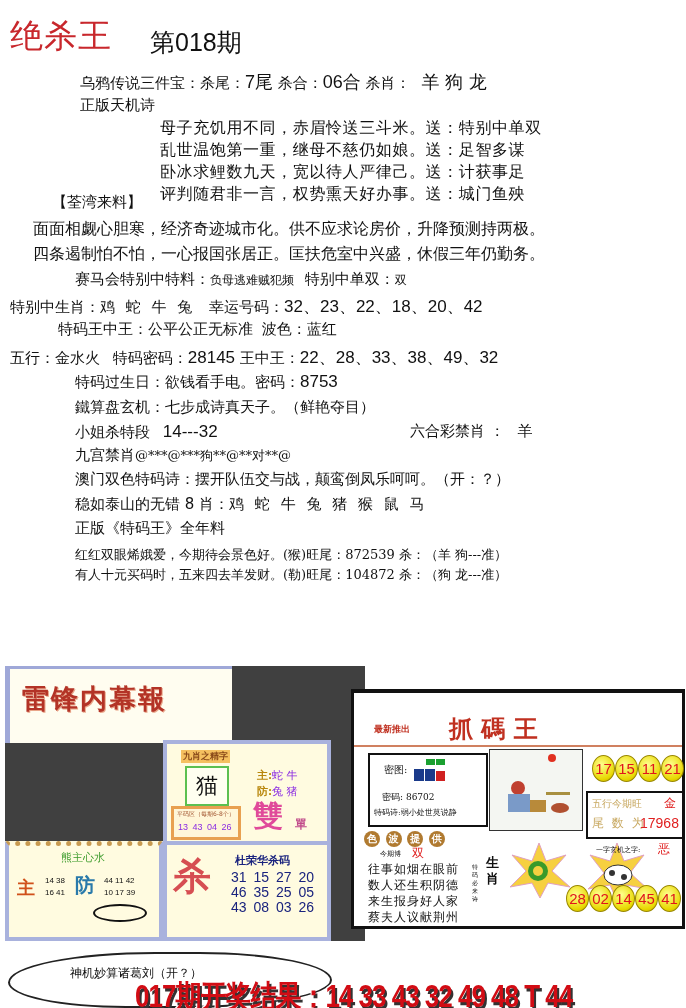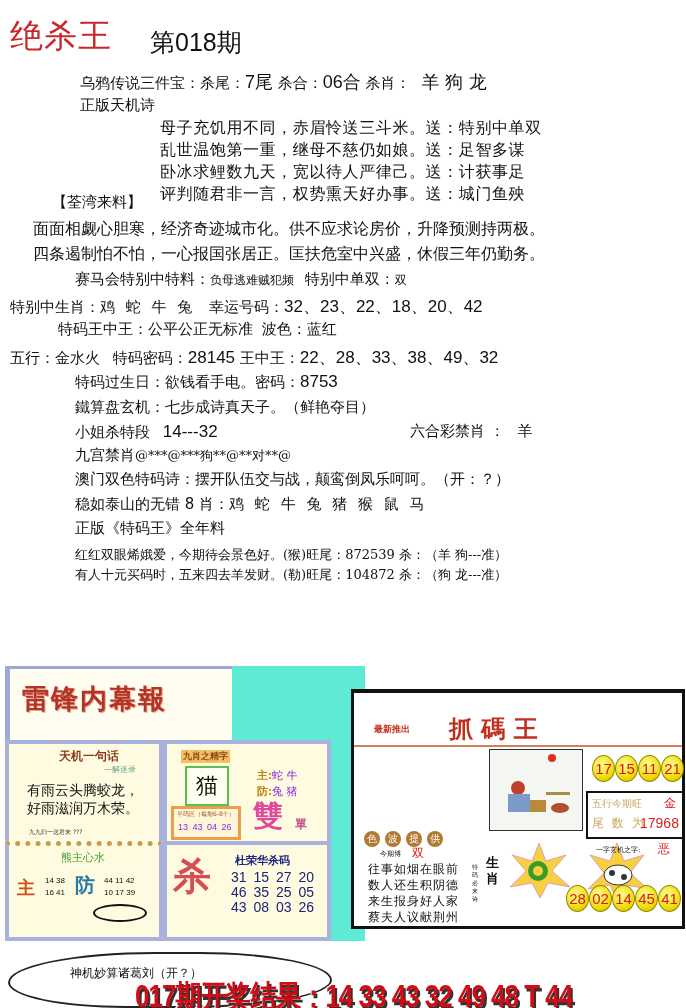--- a/index.html
+++ b/index.html
@@ -6,21 +6,21 @@
   body{width:686px;height:1008px;position:relative;overflow:hidden;font-family:"DejaVu Sans","Liberation Sans",sans-serif;color:#111;}
   .abs{position:absolute;white-space:nowrap;}
   .title{left:10px;top:14px;font-size:33px;color:#c8272c;letter-spacing:1px;font-family:"DejaVu Sans",sans-serif;}
   .issue{left:150px;top:18px;font-size:25px;color:#111;font-family:"Liberation Sans",sans-serif;margin-top:8px;}
   .t15{font-size:15px;}
   .serif{font-family:"DejaVu Serif","Liberation Serif",serif;}
   .poem{left:160px;font-size:16px;letter-spacing:0.6px;font-family:"DejaVu Serif",serif;}
   .num{font-family:"Liberation Sans",sans-serif;font-size:17px;}
 
   
-  .lpanel{position:absolute;left:5px;top:666px;width:360px;height:275px;background:#5eead4;}
+  .lpanel{position:absolute;left:5px;top:666px;width:360px;height:275px;background:#404040;}
   .lpanel .hdr{position:absolute;left:0;top:0;width:222px;height:74px;border-top:3px solid #9fa8d8;border-left:5px solid #9fa8d8;background:#fffdf0;}
   .lpanel .hdr span{position:absolute;left:12px;top:12px;font-size:27px;color:#b33326;font-weight:bold;letter-spacing:2px;font-family:"DejaVu Serif",serif;text-shadow:1px 1px 0 #e9a68a;}
   .box{position:absolute;border:4px solid #a9b2dd;background:#fffbe0;box-sizing:border-box;}
   
   .rpanel{position:absolute;left:351px;top:689px;width:334px;height:240px;border:3px solid #111;border-top-width:4px;box-sizing:border-box;background:#fff;}
   .ball{position:absolute;width:21px;height:25px;border-radius:50%;background:radial-gradient(circle at 40% 35%,#ffff90,#e8d800 70%,#b8a000);border:1px solid #9a8800;color:#e0141c;font-family:"Liberation Sans",sans-serif;font-size:15px;text-align:center;line-height:25px;}
   .cloud{position:absolute;left:8px;top:952px;width:320px;height:52px;border:2px solid #222;border-radius:50% 45% 50% 40%/60% 55% 55% 50%;background:#fff;}
   .result{left:135px;top:976px;font-size:26px;font-weight:bold;color:#d20c14;font-family:"Liberation Sans",sans-serif;letter-spacing:-1px;text-shadow:2px 2px 0 #333, -1px -1px 0 #fff;transform:scaleY(1.2);transform-origin:left top;}
 </style>
 </head>
@@ -98,27 +98,20 @@
 
 <div class="abs t15" style="left:75px;top:519px;">正版《特码王》全年料</div>
 <div class="abs serif" style="left:75px;top:546px;font-size:13px;">红红双眼烯娥爱，今期待会景色好。(猴)旺尾：872539 杀：（羊 狗---准）</div>
 <div class="abs serif" style="left:75px;top:566px;font-size:13px;">有人十元买码时，五来四去羊发财。(勒)旺尾：104872 杀：（狗 龙---准）</div>
 
 <div class="lpanel">
   <div class="hdr">
     <span>雷锋内幕報</span>
   </div>
 
-  <div class="box" style="left:0;top:74px;width:158px;height:105px;">
-    <div class="abs serif" style="left:50px;top:4px;font-size:12px;color:#8a3a1a;font-weight:bold;">天机一句话</div>
-    <div class="abs" style="left:95px;top:20px;font-size:8px;color:#6a8;">—解迷录</div>
-    <div class="abs serif" style="left:18px;top:38px;font-size:14px;">有雨云头腾蛟龙，</div>
-    <div class="abs serif" style="left:18px;top:56px;font-size:14px;">好雨滋润万木荣。</div>
-    <div class="abs" style="left:20px;top:84px;font-size:6px;color:#333;">九九归一送君来 ???</div>
-  </div>
 
   <div class="box" style="left:158px;top:74px;width:168px;height:105px;">
     <div class="abs" style="left:14px;top:6px;font-size:9px;color:#8a4a1a;font-weight:bold;background:#f5c060;padding:0 2px;">九肖之精字</div>
     <div class="abs serif" style="left:18px;top:22px;width:40px;height:36px;border:2px solid #5cc050;background:#fffff0;font-size:22px;text-align:center;line-height:36px;">猫</div>
     <div class="abs serif" style="left:90px;top:24px;font-size:11px;color:#8a2be2;"><span style="color:#b8860b;font-weight:bold">主:</span><span>蛇 牛</span></div>
     <div class="abs serif" style="left:90px;top:40px;font-size:11px;color:#8a2be2;"><span style="color:#b8860b;font-weight:bold">防:</span><span>兔 猪</span></div>
     <div class="abs serif" style="left:86px;top:52px;font-size:30px;font-weight:bold;color:#e04a9a;">雙</div>
     <div class="abs serif" style="left:128px;top:72px;font-size:12px;color:#c04a8a;font-weight:bold;">單</div>
     <div class="abs" style="left:4px;top:62px;width:70px;height:34px;background:#fff6d8;border:3px solid #e8a050;box-sizing:border-box;">
       <div class="abs" style="left:3px;top:1px;font-size:6px;color:#a0522d;">平码区（每期6-8个）</div>
@@ -144,20 +137,34 @@
     <div class="abs" style="left:64px;top:39px;font-size:14px;color:#1a237e;word-spacing:3px;font-family:'Liberation Sans',sans-serif;">46 35 25 05</div>
     <div class="abs" style="left:64px;top:54px;font-size:14px;color:#1a237e;word-spacing:3px;font-family:'Liberation Sans',sans-serif;text-align:center;">43 08 03 26</div>
   </div>
 </div>
 
 <div class="rpanel">
   <div class="abs serif" style="left:20px;top:30px;font-size:9px;color:#c03020;font-weight:bold;">最新推出</div>
   <div class="abs serif" style="left:95px;top:20px;font-size:24px;color:#c03020;font-weight:bold;">抓 碼 王</div>
   <div class="abs" style="left:0;top:52px;width:328px;height:2px;background:#d08060;"></div>
 
+  <div class="abs" style="left:14px;top:60px;width:116px;height:70px;border:2px solid #111;">
+    <div class="abs serif" style="left:14px;top:8px;font-size:10px;">密图:</div>
+    <div class="abs" style="left:44px;top:4px;">
+      <svg width="34" height="26" viewBox="0 0 34 26">
+          <rect x="12" y="0" width="9" height="6" fill="#1aa030"></rect>
+          <rect x="22" y="0" width="9" height="6" fill="#1aa030"></rect>
+          <rect x="0" y="10" width="10" height="12" fill="#1a3a8a"></rect>
+          <rect x="11" y="10" width="10" height="12" fill="#1a3a8a"></rect>
+          <rect x="22" y="12" width="9" height="10" fill="#d02020"></rect>
+        </svg>
+    </div>
+    <div class="abs serif" style="left:12px;top:36px;font-size:9px;"><span>密码:</span> <span>86702</span></div>
+    <div class="abs serif" style="left:4px;top:52px;font-size:8px;"><span>特码诗:</span><span>弱小处世莫说静</span></div>
+  </div>
 
   <div class="abs" style="left:135px;top:56px;width:92px;height:80px;border:1px solid #333;background:#f4f6f2;">
     <svg width="92" height="80" viewBox="0 0 92 80">
         <circle cx="62" cy="8" r="4" fill="#e03020"></circle>
         <circle cx="28" cy="38" r="7" fill="#c04030"></circle>
         <rect x="18" y="44" width="22" height="18" fill="#7a9ac8"></rect>
         <rect x="40" y="50" width="16" height="12" fill="#b88a3a"></rect>
         <ellipse cx="70" cy="58" rx="9" ry="5" fill="#b05030"></ellipse>
         <rect x="56" y="42" width="24" height="3" fill="#a89040"></rect>
       </svg>
@@ -168,21 +175,21 @@
   <div class="ball" style="left:284px;top:62px;">11</div>
   <div class="ball" style="left:307px;top:62px;">21</div>
 
   <div class="abs" style="left:232px;top:98px;width:96px;height:44px;border:2px solid #111;border-right:none;">
     <div class="abs serif" style="left:4px;top:4px;font-size:10px;color:#c8a860;">五行今期旺</div>
     <div class="abs serif" style="left:76px;top:2px;font-size:12px;color:#e02020;">金</div>
     <div class="abs serif" style="left:4px;top:22px;font-size:12px;color:#c8a860;letter-spacing:2px;">尾 数 为</div>
     <div class="abs" style="left:52px;top:22px;font-size:14px;color:#e02020;font-family:'Liberation Sans',sans-serif;">17968</div>
   </div>
 
-  <div class="abs" style="left:10px;top:134px;">
+  <div class="abs" style="left:10px;top:134px;font-weight:bold;">
     <span class="serif" style="display:inline-block;width:16px;height:16px;border-radius:50%;background:#b07a30;color:#fff;font-size:10px;text-align:center;line-height:16px;">色</span>
     <span class="serif" style="display:inline-block;width:16px;height:16px;border-radius:50%;background:#b07a30;color:#fff;font-size:10px;text-align:center;line-height:16px;">波</span>
     <span class="serif" style="display:inline-block;width:16px;height:16px;border-radius:50%;background:#b07a30;color:#fff;font-size:10px;text-align:center;line-height:16px;">提</span>
     <span class="serif" style="display:inline-block;width:16px;height:16px;border-radius:50%;background:#b07a30;color:#fff;font-size:10px;text-align:center;line-height:16px;">供</span>
   </div>
   <div class="abs serif" style="left:26px;top:156px;font-size:7px;">今期博</div>
   <div class="abs" style="left:58px;top:152px;font-size:12px;color:#e02020;">双</div>
   <div class="abs serif" style="left:14px;top:168px;font-size:12px;letter-spacing:1px;">往事如烟在眼前</div>
   <div class="abs serif" style="left:14px;top:184px;font-size:12px;letter-spacing:1px;">数人还生积阴德</div>
   <div class="abs serif" style="left:14px;top:200px;font-size:12px;letter-spacing:1px;">来生报身好人家</div>

